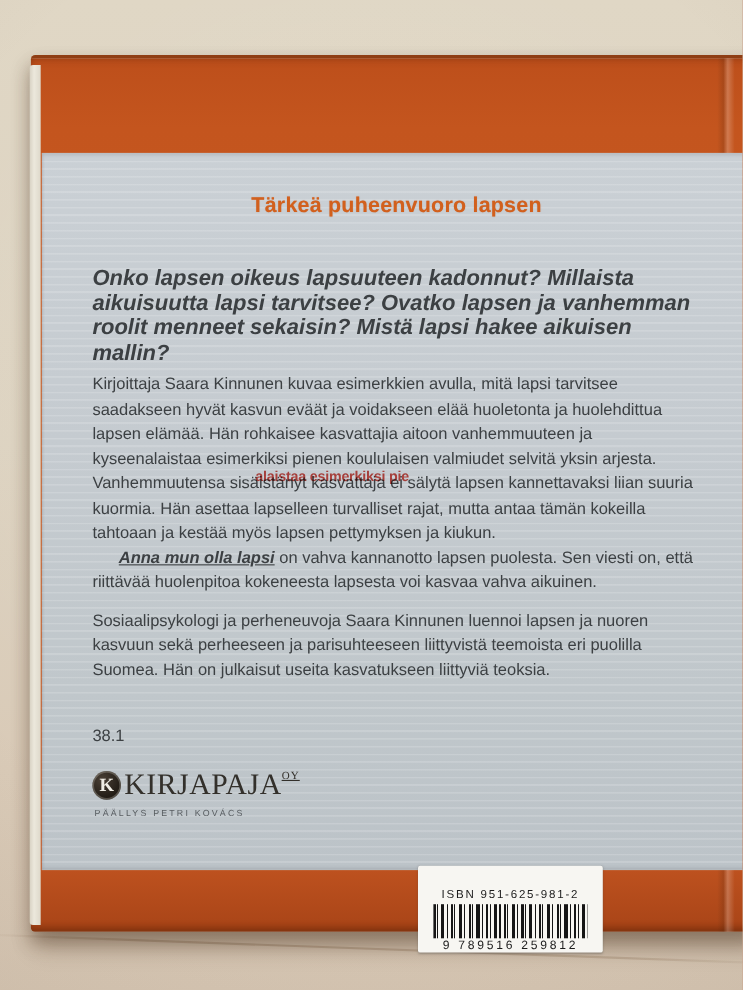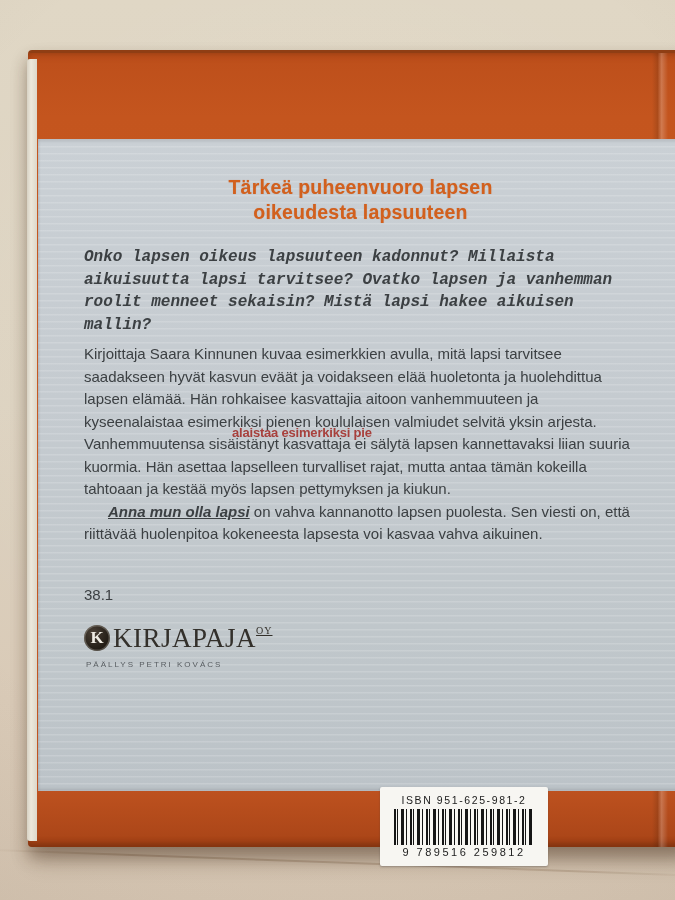--- a/index.html
+++ b/index.html
@@ -30,21 +30,21 @@
     background:
       repeating-linear-gradient(180deg, rgba(255,255,255,0.16) 0px, rgba(255,255,255,0.16) 1px, rgba(255,255,255,0) 2px, rgba(255,255,255,0) 7px),
       linear-gradient(180deg,#cad0d5 0%,#c5cbd0 40%,#c0c7cb 75%,#bcc3c8 100%);
     box-shadow:inset 0 2px 3px rgba(60,60,70,0.18), inset 0 -2px 3px rgba(60,60,70,0.15);}
   .panel-inner{position:relative;width:100%;height:100%;}
   
   .title{margin:36px 20px 0 20px;text-align:center;
     color:#d2601d;font-weight:bold;font-size:19.5px;line-height:25px;
     letter-spacing:0.2px;text-shadow:0 0 1px rgba(180,70,15,0.35);}
   .copy{margin-left:46px;margin-right:52px;color:#3c4043;}
-  .intro{margin-top:21px;font-size:16px;line-height:22.5px;font-weight:bold;font-style:italic;font-family:Liberation Mono, monospace;}
+  .intro{margin-top:42px;font-size:20px;line-height:22.5px;font-weight:bold;font-style:italic;}
   .para{margin-top:7px;font-size:15px;line-height:22.5px;}
   .para.cont{margin-top:0;text-indent:1.6em;}
   .para.cont .lead{font-weight:bold;font-style:italic;text-decoration:underline;}
   .para.last{margin-top:12px;}
   .classification{margin-top:40px;font-size:15px;}
   
   .watermark{position:absolute;left:194px;top:250px;width:230px;
     font-size:13px;font-weight:bold;letter-spacing:-0.2px;color:#cf3028;
     opacity:0.85;mix-blend-mode:multiply;white-space:nowrap;}
   
@@ -57,21 +57,21 @@
   .logo-text{margin-left:3px;font-family:"Liberation Serif","DejaVu Serif",serif;
     font-size:27px;letter-spacing:0.5px;color:#33302b;}
   .logo-suffix{font-family:"Liberation Serif","DejaVu Serif",serif;font-size:10px;
     color:#33302b;vertical-align:top;position:relative;top:2px;letter-spacing:1px;text-decoration:underline;}
   .credit{margin-top:6px;margin-left:48px;font-size:8px;font-weight:normal;
     letter-spacing:2px;color:#575c60;}
   
   .barcode{position:absolute;left:342px;top:612px;width:168px;height:79px;
     background:#f7f6f2;border-radius:2px;
     box-shadow:0 1px 2px rgba(60,60,60,0.35);
-    display:flex;flex-direction:column;align-items:center;padding-top:7px;box-sizing:border-box;}
+    display:flex;flex-direction:column;align-items:center;padding-top:20px;box-sizing:border-box;}
   .isbn{font-size:10.5px;letter-spacing:1.6px;color:#1c1c1c;white-space:nowrap;}
   .bars{margin-top:3px;width:140px;height:36px;
     background:repeating-linear-gradient(90deg,
       #151515 0px,#151515 2px, #f7f6f2 2px,#f7f6f2 3px,
       #151515 3px,#151515 4px, #f7f6f2 4px,#f7f6f2 7px,
       #151515 7px,#151515 10px,#f7f6f2 10px,#f7f6f2 12px,
       #151515 12px,#151515 13px,#f7f6f2 13px,#f7f6f2 16px);}
   .bars-digits{margin-top:1px;font-size:11px;letter-spacing:2.5px;color:#1c1c1c;white-space:nowrap;}
 </style>
 </head>
@@ -82,29 +82,29 @@
 
 <div class="book">
   <div class="fore-edge"></div>
   <div class="spine-groove"></div>
 
   <div class="panel">
     <div class="panel-inner">
 
       <div class="title">
         <span>Tärkeä puheenvuoro lapsen</span><br>
-        <span>oikeudesta lapsuuteen</span>
       </div>
 
       <div class="copy intro">Onko lapsen oikeus lapsuuteen kadonnut? Millaista aikuisuutta lapsi tarvitsee? Ovatko lapsen ja vanhemman roolit menneet sekaisin? Mistä lapsi hakee aikuisen mallin?</div>
 
       <div class="copy para">Kirjoittaja Saara Kinnunen kuvaa esimerkkien avulla, mitä lapsi tarvitsee saadakseen hyvät kasvun eväät ja voidakseen elää huoletonta ja huolehdittua lapsen elämää. Hän rohkaisee kasvattajia aitoon vanhemmuuteen ja kyseenalaistaa esimerkiksi pienen koululaisen valmiudet selvitä yksin arjesta. Vanhemmuutensa sisäistänyt kasvattaja ei sälytä lapsen kannettavaksi liian suuria kuormia. Hän asettaa lapselleen turvalliset rajat, mutta antaa tämän kokeilla tahtoaan ja kestää myös lapsen pettymyksen ja kiukun.</div>
 
       <div class="copy para cont"><span class="lead">Anna mun olla lapsi</span><span> on vahva kannanotto lapsen puolesta. Sen viesti on, että riittävää huolenpitoa kokeneesta lapsesta voi kasvaa vahva aikuinen.</span></div>
 
+      <div class="copy para last">Sosiaalipsykologi ja perheneuvoja Saara Kinnunen luennoi lapsen ja nuoren kasvuun sekä perheeseen ja parisuhteeseen liittyvistä teemoista eri puolilla Suomea. Hän on julkaisut useita kasvatukseen liittyviä teoksia.</div>
 
       <div class="copy classification">38.1</div>
 
       <div class="logo-row">
         <div class="logo-mark">K</div>
         <div class="logo-text"><span>KIRJAPAJA</span><span class="logo-suffix">OY</span></div>
       </div>
 
       <div class="credit">PÄÄLLYS PETRI KOVÁCS</div>
 

